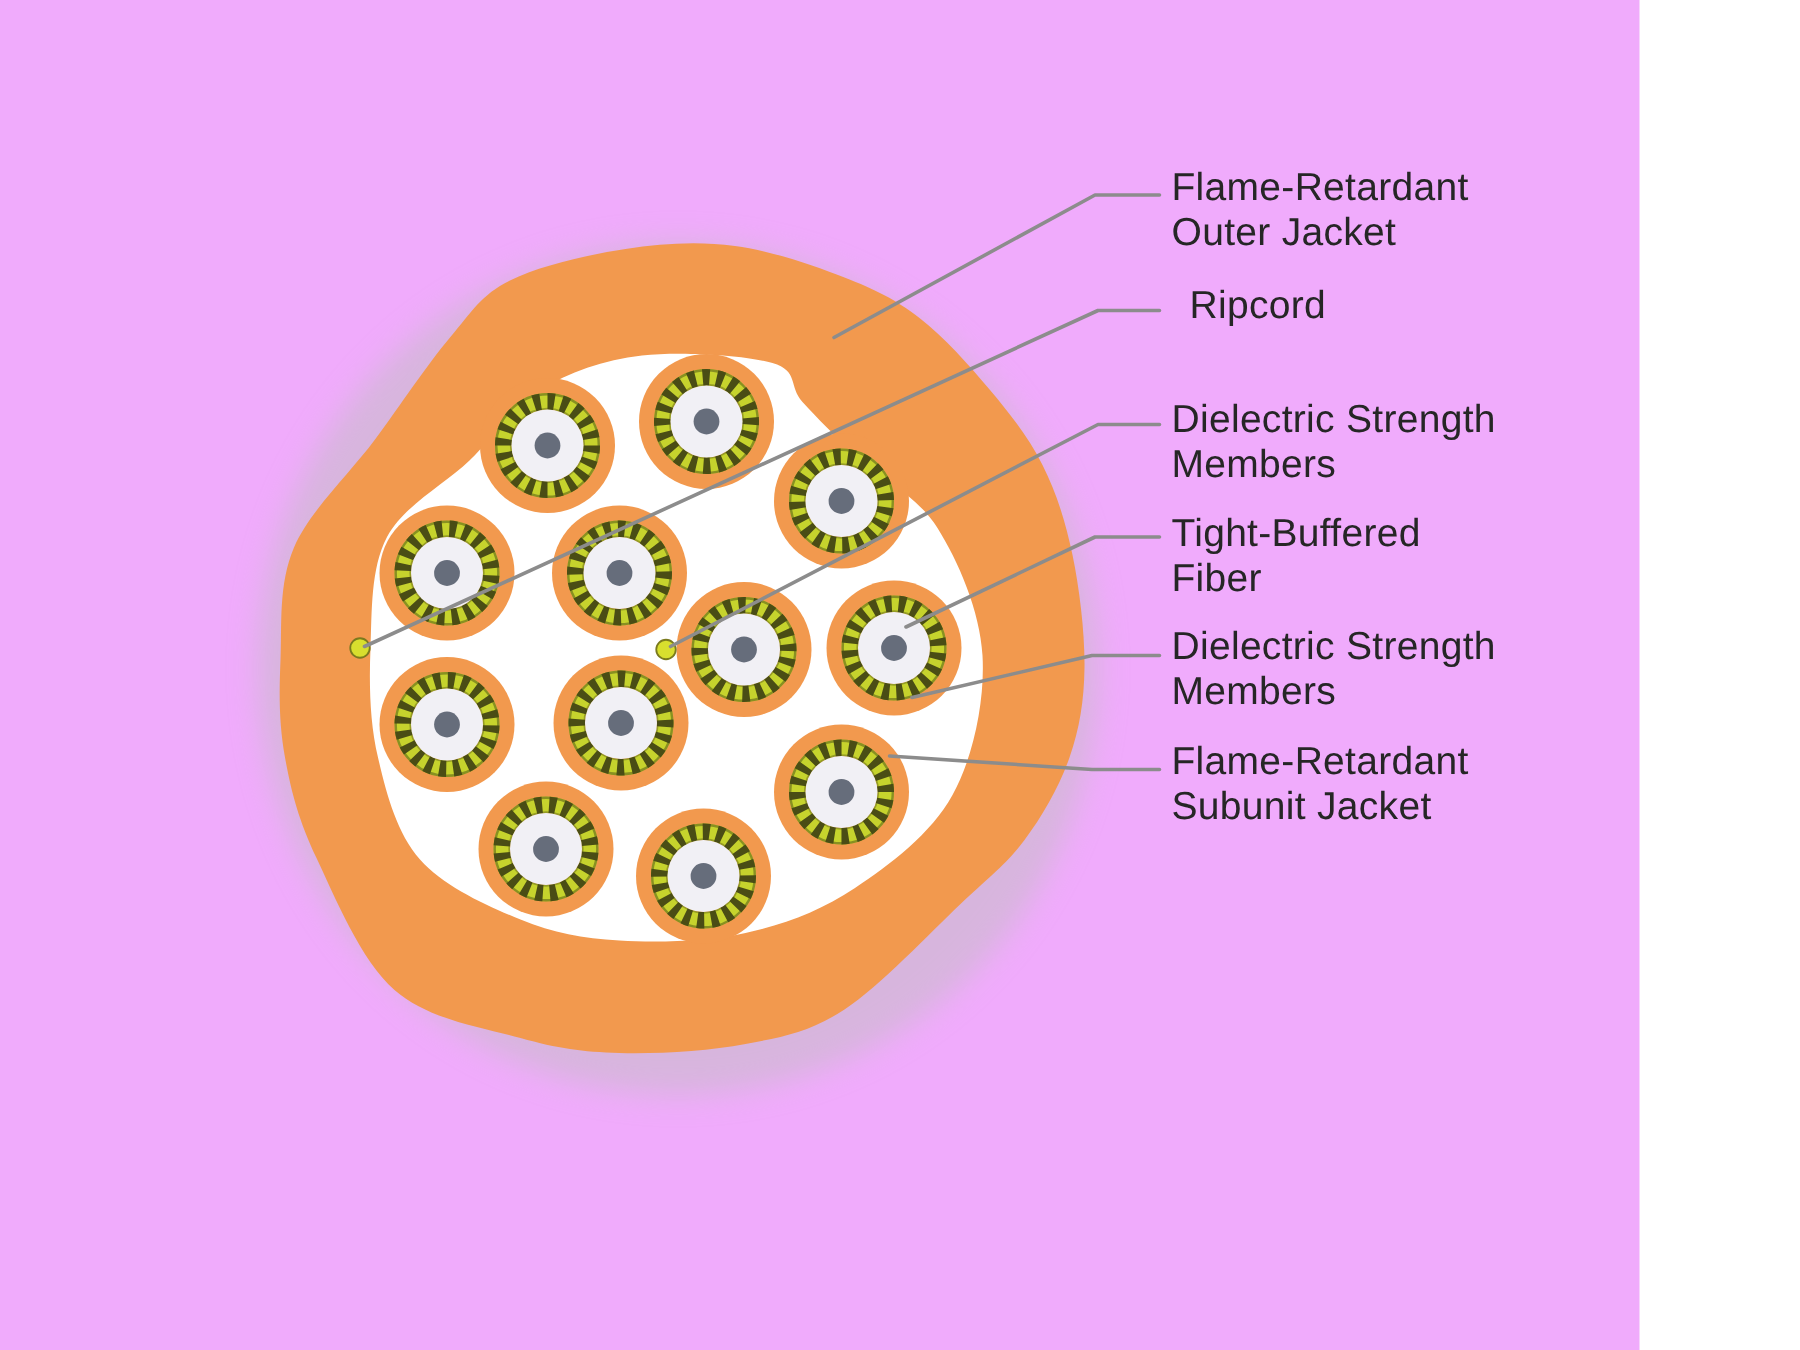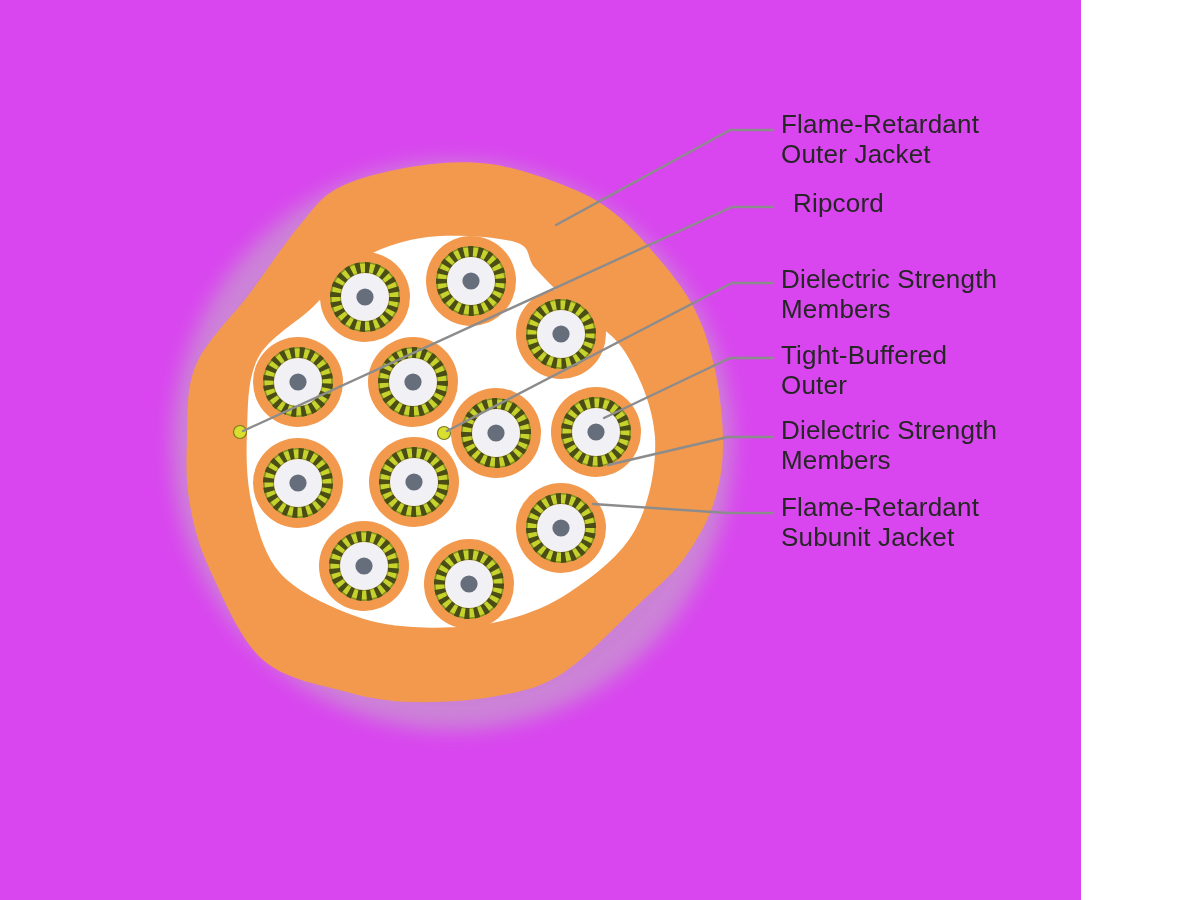--- a/index.html
+++ b/index.html
@@ -1,18 +1,19 @@
 <!DOCTYPE html>
 <html><head>
 <meta charset="utf-8">
 <style>
   html,body{margin:0;padding:0;background:#ffffff;}
   .canvas{
-    position:relative;width:1081px;height:900px;background:#d946ef;overflow:hidden;
+    position:relative;width:1081px;height:900px;background:#f0abfc;overflow:hidden;
     font-family:"Liberation Sans",sans-serif;
+    padding-left:12px;
   }
   svg.diagram{position:absolute;left:0;top:0;}
   .label{
     position:absolute;left:781px;width:252px;
     font-size:26px;line-height:30px;letter-spacing:0.2px;
     white-space:pre-line;color:#262626;
   }
 </style>
 </head>
 <body>
@@ -144,18 +145,18 @@
       <polyline points="608,465 728,437 773,437" fill="none" stroke="#8C8C8C" stroke-width="2.4" stroke-linecap="round" stroke-linejoin="round"></polyline>
       <polyline points="593,504 728,513 773,513" fill="none" stroke="#8C8C8C" stroke-width="2.4" stroke-linecap="round" stroke-linejoin="round"></polyline>
     </svg>
 
   <div class="label" style="top: 109px; color: rgb(38, 38, 38);">Flame-Retardant
 Outer Jacket</div>
   <div class="label" style="top: 188px; color: rgb(38, 38, 38); margin-left: 12px;">Ripcord</div>
   <div class="label" style="top: 264px; color: rgb(38, 38, 38);">Dielectric Strength
 Members</div>
   <div class="label" style="top: 340px; color: rgb(38, 38, 38);">Tight-Buffered
-Outer</div>
+Fiber</div>
   <div class="label" style="top: 415px; color: rgb(38, 38, 38);">Dielectric Strength
 Members</div>
   <div class="label" style="top: 492px; color: rgb(38, 38, 38);">Flame-Retardant
 Subunit Jacket</div>
 </div>
 
 </body></html>

